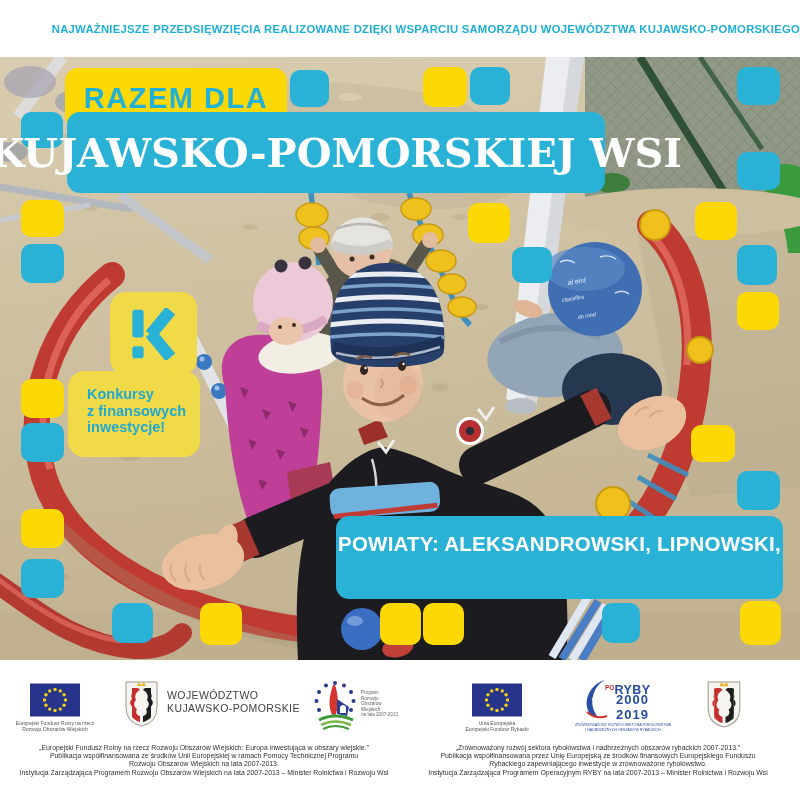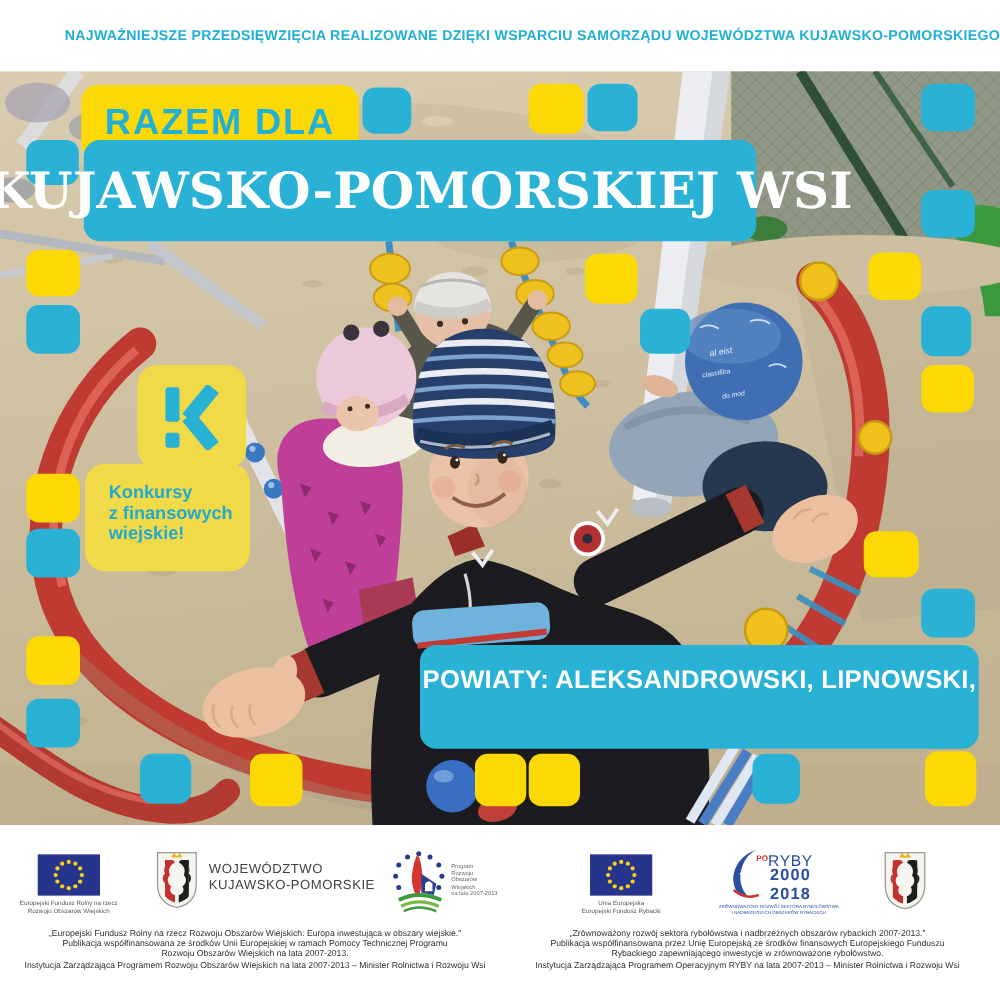--- a/index.html
+++ b/index.html
@@ -33,21 +33,21 @@
            padding-top:14px;letter-spacing:.2px;}
   
   .logo{position:absolute;}
   .eucap{position:absolute;font-size:5px;line-height:6px;color:#555;text-align:center;width:130px;}
   .wojtxt{position:absolute;left:167px;top:689px;font-size:10.5px;line-height:12.5px;
           font-weight:normal;color:#3e3e40;letter-spacing:.4px;}
   .prowcap{position:absolute;left:361px;top:690px;font-size:4.6px;line-height:5.6px;color:#666;}
   .poryby{position:absolute;left:583px;top:676px;width:80px;}
   .poryby .row1{position:absolute;left:22px;top:4px;white-space:nowrap;}
   .poryby .po{color:#cf3030;font-size:6.5px;font-weight:bold;vertical-align:4px;}
-  .poryby .ryby{color:#274d9e;font-size:12.5px;font-weight:normal;letter-spacing:.5px;}
+  .poryby .ryby{color:#274d9e;font-size:12.5px;font-weight:bold;letter-spacing:.5px;}
   .poryby .yr{position:absolute;left:33px;font-size:13px;font-weight:bold;color:#274d9e;letter-spacing:1px;}
   .poryby .cap{position:absolute;left:-12px;top:47px;width:104px;text-align:center;
                font-size:3.6px;line-height:4.6px;color:#274d9e;}
   .disc{position:absolute;top:744px;width:392px;font-size:6.9px;line-height:8.2px;
         color:#303030;text-align:center;}
 </style>
 </head>
 <body>
 
 <div class="poster">
@@ -351,21 +351,21 @@
       <rect x="7" y="2" width="13" height="32" rx="3" fill="#29b2d6"></rect>
       <rect x="7" y="44" width="13" height="14" rx="3" fill="#29b2d6"></rect>
       <line x1="28" y1="31" x2="51" y2="3" stroke="#29b2d6" stroke-width="14"></line>
       <line x1="28" y1="29" x2="51" y2="57" stroke="#29b2d6" stroke-width="14"></line>
     </svg>
   </div>
 
   <div class="box konkursy">
     <div>Konkursy</div>
     <div>z finansowych</div>
-    <div>wiejskie!</div>
+    <div>inwestycje!</div>
   </div>
 
   <div class="box powiaty">
     <div>POWIATY: ALEKSANDROWSKI, LIPNOWSKI,</div>
   </div>
 
   <div>
 
     <svg class="logo" style="left:30px;top:683px;" width="50" height="34" viewBox="0 0 50 33">
       <rect width="50" height="33" fill="#26348b"></rect>
@@ -456,21 +456,21 @@
         <path d="M22,2 C9,6 2,18 4,29 C5,35 9,39 16,40 C10,34 8,26 10,18 C12,10 16,5 22,2 Z" fill="#2b4fa0"></path>
         <circle cx="10" cy="21" r="1.1" fill="#ffffff"></circle>
           <circle cx="11" cy="27" r="1.1" fill="#ffffff"></circle>
           <circle cx="13" cy="32" r="1.1" fill="#ffffff"></circle>
         <path d="M4,34 Q13,42 24,38" stroke="#d03030" stroke-width="2" fill="none"></path>
       </svg>
       <div class="row1">
         <span class="po">PO</span><span class="ryby">RYBY</span>
       </div>
       <div class="yr" style="top:16px;">2000</div>
-      <div class="yr" style="top:31px;">2018</div>
+      <div class="yr" style="top:31px;">2019</div>
       <div class="cap">
         <div>ZRÓWNOWAŻONY ROZWÓJ SEKTORA RYBOŁÓWSTWA</div>
         <div>I NADBRZEŻNYCH OBSZARÓW RYBACKICH</div>
       </div>
     </div>
 
     <svg class="logo" style="left:704px;top:680px;" width="40" height="48" viewBox="0 0 35 47">
       <path d="M2,2 H33 V27 Q33,43 17.5,46 Q2,43 2,27 Z" fill="#f6f4ef" stroke="#9a9890" stroke-width="1"></path>
       <polygon points="13,6 15,2 17.5,5 20,2 22,6" fill="#e8b62a"></polygon>
       <path d="M16,8 C9,9 6,14 8,19 C5,21 6,26 9,27 C7,31 10,36 14,35 L16,40 C12,41 10,39 8,37 L8,8 Z" fill="#c4302e"></path>

